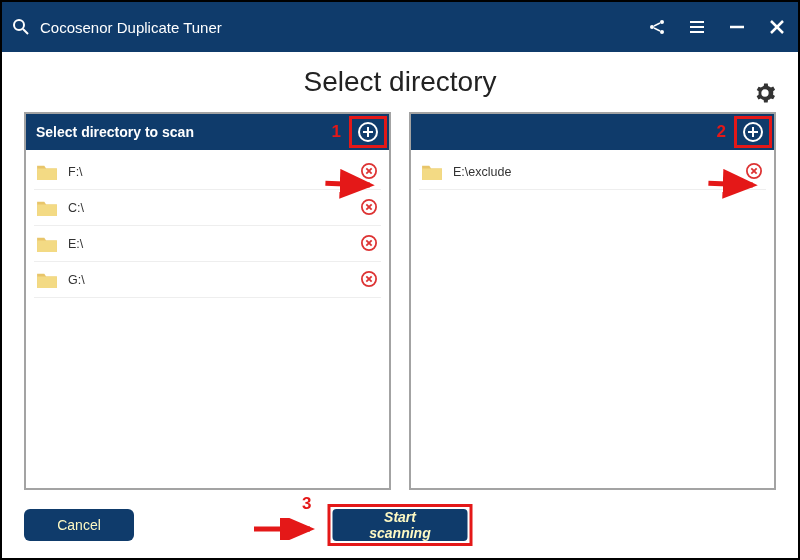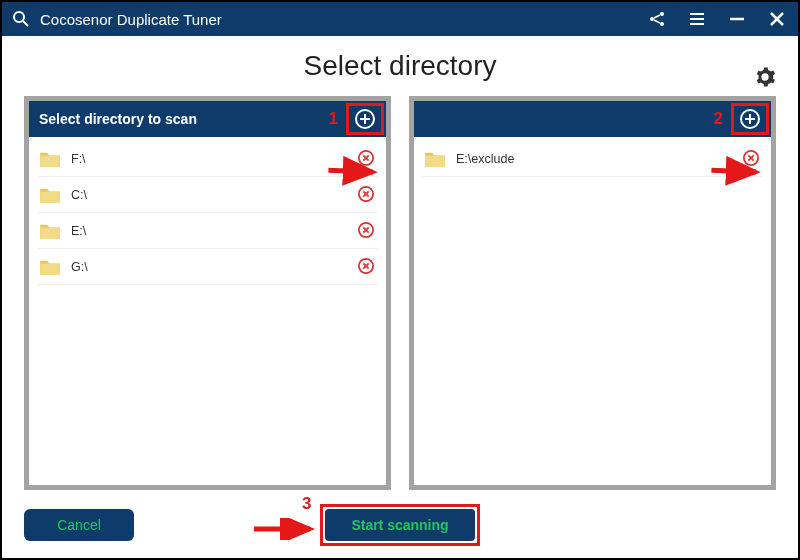--- a/index.html
+++ b/index.html
@@ -1,51 +1,51 @@
 <!DOCTYPE html>
 <html><head>
 <meta charset="utf-8">
 <style>
   * { box-sizing: border-box; margin: 0; padding: 0; }
   html, body { width: 800px; height: 560px; font-family: "Segoe UI", Arial, sans-serif; background: #fff; }
   .window { width: 800px; height: 560px; border: 2px solid #000; display: flex; flex-direction: column; background: #fff; }
 
-  .titlebar { height: 34px; background: #0f3b6b; display: flex; align-items: center; padding: 0 10px 0 8px; color: #fff; }
+  .titlebar { height: 50px; background: #0f3b6b; display: flex; align-items: center; padding: 0 10px 0 8px; color: #fff; }
   .titlebar .logo { width: 22px; height: 22px; margin-right: 8px; display: flex; align-items: center; justify-content: center; }
   .titlebar .title { font-size: 15px; font-weight: 500; flex: 1; }
   .titlebar .sys { display: flex; gap: 18px; align-items: center; }
   .titlebar .sysbtn { width: 22px; height: 22px; display: flex; align-items: center; justify-content: center; cursor: pointer; }
 
   .heading-row { position: relative; height: 60px; display: flex; align-items: center; justify-content: center; }
   .heading { font-size: 28px; color: #222; font-weight: 400; }
   .gear-wrap { position: absolute; right: 22px; top: 30px; width: 22px; height: 22px; cursor: pointer; }
 
   .panels { flex: 1; display: flex; gap: 18px; padding: 0 22px 10px 22px; }
-  .panel { flex: 1; background: #fff; border: 5px solid #a3a3a3; display: flex; flex-direction: column; overflow: hidden; }
+  .panel { flex: 1; background: #fff; border: 2px solid #a3a3a3; display: flex; flex-direction: column; overflow: hidden; }
   .panel-header { position: relative; height: 36px; background: #0f3b6b; color: #fff; display: flex; align-items: center; padding: 0 10px; font-size: 14px; font-weight: 600; }
   .panel-header .marker-num { position: absolute; right: 48px; top: 50%; transform: translateY(-50%); color: #e41818; font-size: 17px; font-weight: 700; }
   .add-wrap { position: absolute; right: 2px; top: 2px; width: 38px; height: 32px; border: 3px solid #e41818; display: flex; align-items: center; justify-content: center; cursor: pointer; }
   .add-wrap svg circle { stroke: #fff; fill: none; }
   .add-wrap svg line { stroke: #fff; stroke-width: 2; }
 
   .panel-body { flex: 1; padding: 4px 8px; position: relative; overflow-y: auto; }
   .row { display: flex; align-items: center; height: 36px; border-bottom: 1px solid #eee; }
   .folder-ico { width: 22px; height: 18px; margin: 0 10px 0 2px; }
   .row-label { flex: 1; font-size: 12.5px; color: #333; }
   .del { width: 18px; height: 18px; margin-right: 2px; cursor: pointer; }
 
   .arrow { position: absolute; pointer-events: none; }
   .arrow.a1 { left: 298px; top: 14px; transform: rotate(38deg); }
   .arrow.a2 { left: 296px; top: 14px; transform: rotate(38deg); }
 
   .footer { height: 58px; display: flex; align-items: center; padding: 0 22px 8px 22px; position: relative; }
-  .btn { height: 32px; border-radius: 6px; background: #0f3b6b; color: #22c55e; font-size: 14px; display: inline-flex; align-items: center; justify-content: center; padding: 8px 24px; cursor: pointer; border: none; }
+  .btn { height: 32px; border-radius: 6px; background: #0f3b6b; color: #fef9c3; font-size: 14px; display: inline-flex; align-items: center; justify-content: center; padding: 8px 24px; cursor: pointer; border: none; }
   .btn.cancel { width: 110px; }
   .start-wrap { position: absolute; left: 50%; transform: translateX(-50%); display: inline-flex; align-items: center; justify-content: center; border: 3px solid #e41818; padding: 2px; }
-  .btn.start { width: 150px; border-radius: 4px; font-weight: 600; }
+  .btn.start { width: 135px; border-radius: 4px; font-weight: 600; font-style: italic; }
   .footer .marker3 { position: absolute; left: 300px; top: -6px; color: #e41818; font-size: 17px; font-weight: 700; }
   .footer .arrow3 { position: absolute; left: 248px; top: 18px; }
 </style>
 </head>
 <body>
 
 <div class="window">
 
   <div class="titlebar">
     <span class="logo">

